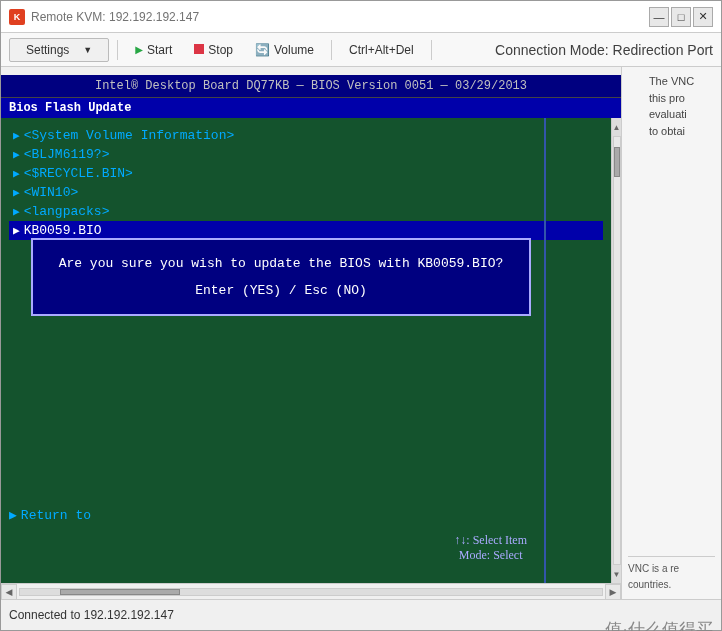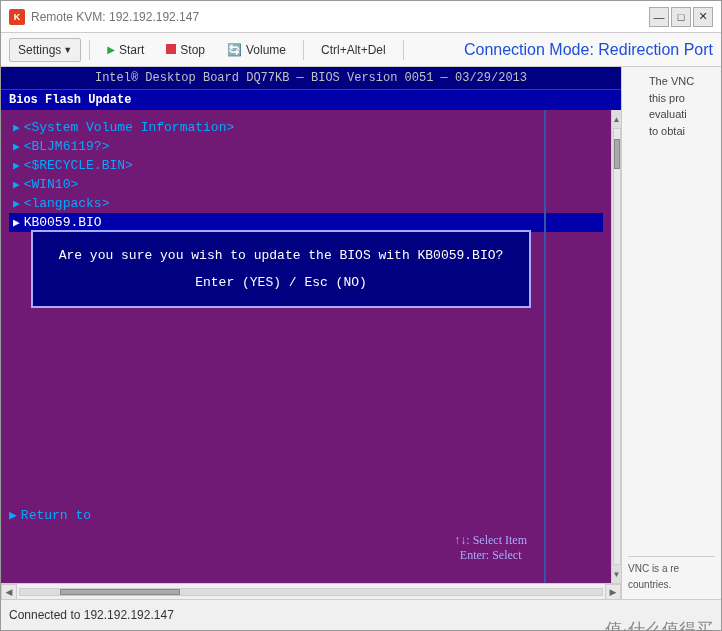--- a/index.html
+++ b/index.html
@@ -105,62 +105,63 @@
     .toolbar-separator {
       width: 1px;
       height: 20px;
       background: #ccc;
       margin: 0 4px;
     }
 
     .settings-btn {
       display: flex;
       align-items: center;
-      gap: 2px;
-      padding: 4px 8px;
+      gap: 14px;
+      padding: 4px 16px;
       border: 1px solid #bbb;
       background: #f0f0f0;
       cursor: pointer;
       font-size: 12px;
       color: #333;
       border-radius: 2px;
     }
 
     .start-icon { color: #28a745; font-size: 10px; }
     .stop-icon {
       width: 10px;
       height: 10px;
       background: #dc3545;
       display: inline-block;
     }
     .refresh-icon { color: #17a2b8; }
 
     .connection-mode {
       margin-left: auto;
-      color: #1d4ed8;
-      font-size: 16px;
+      color: #404040;
+      font-size: 14px;
       font-weight: 500;
       text-align: center;
     }
 
     
     .main-content {
       display: flex;
       flex: 1;
       overflow: hidden;
     }
 
     
     .bios-area {
       flex: 1;
-      background: #701a75;
+      background: #14532d;
       position: relative;
       overflow: hidden;
       display: flex;
       flex-direction: column;
+      margin-top: 8px;
     }
 
     
     .bios-header {
       background: #000080;
       color: #c0c0c0;
       text-align: center;
       padding: 4px 0;
       font-family: 'Courier New', monospace;
       font-size: 12px;
@@ -437,21 +438,21 @@
             <div>Enter (YES)  /  Esc (NO)</div>
           </div>
 
           <div class="bios-return-item">
             <span class="arrow" style="margin-right:4px;">▶</span>
             <span>Return to</span>
           </div>
 
           <div style="position:absolute; bottom: 20px; right: 84px; text-align:center; font-family:Liberation Serif, serif; font-size:12px; color:#aaaaff;">
             <div>↑↓: Select Item</div>
-            <div>Enter: Select</div>
+            <div>Mode: Select</div>
           </div>
 
           <div style="position:absolute; top:0; bottom:0; right:65px; width:2px; background:#3355aa;"></div>
         </div>
 
         <div class="side-scrollbar">
           <div class="scroll-arrow">▲</div>
           <div class="scroll-track">
             <div class="scroll-thumb"></div>
           </div>

